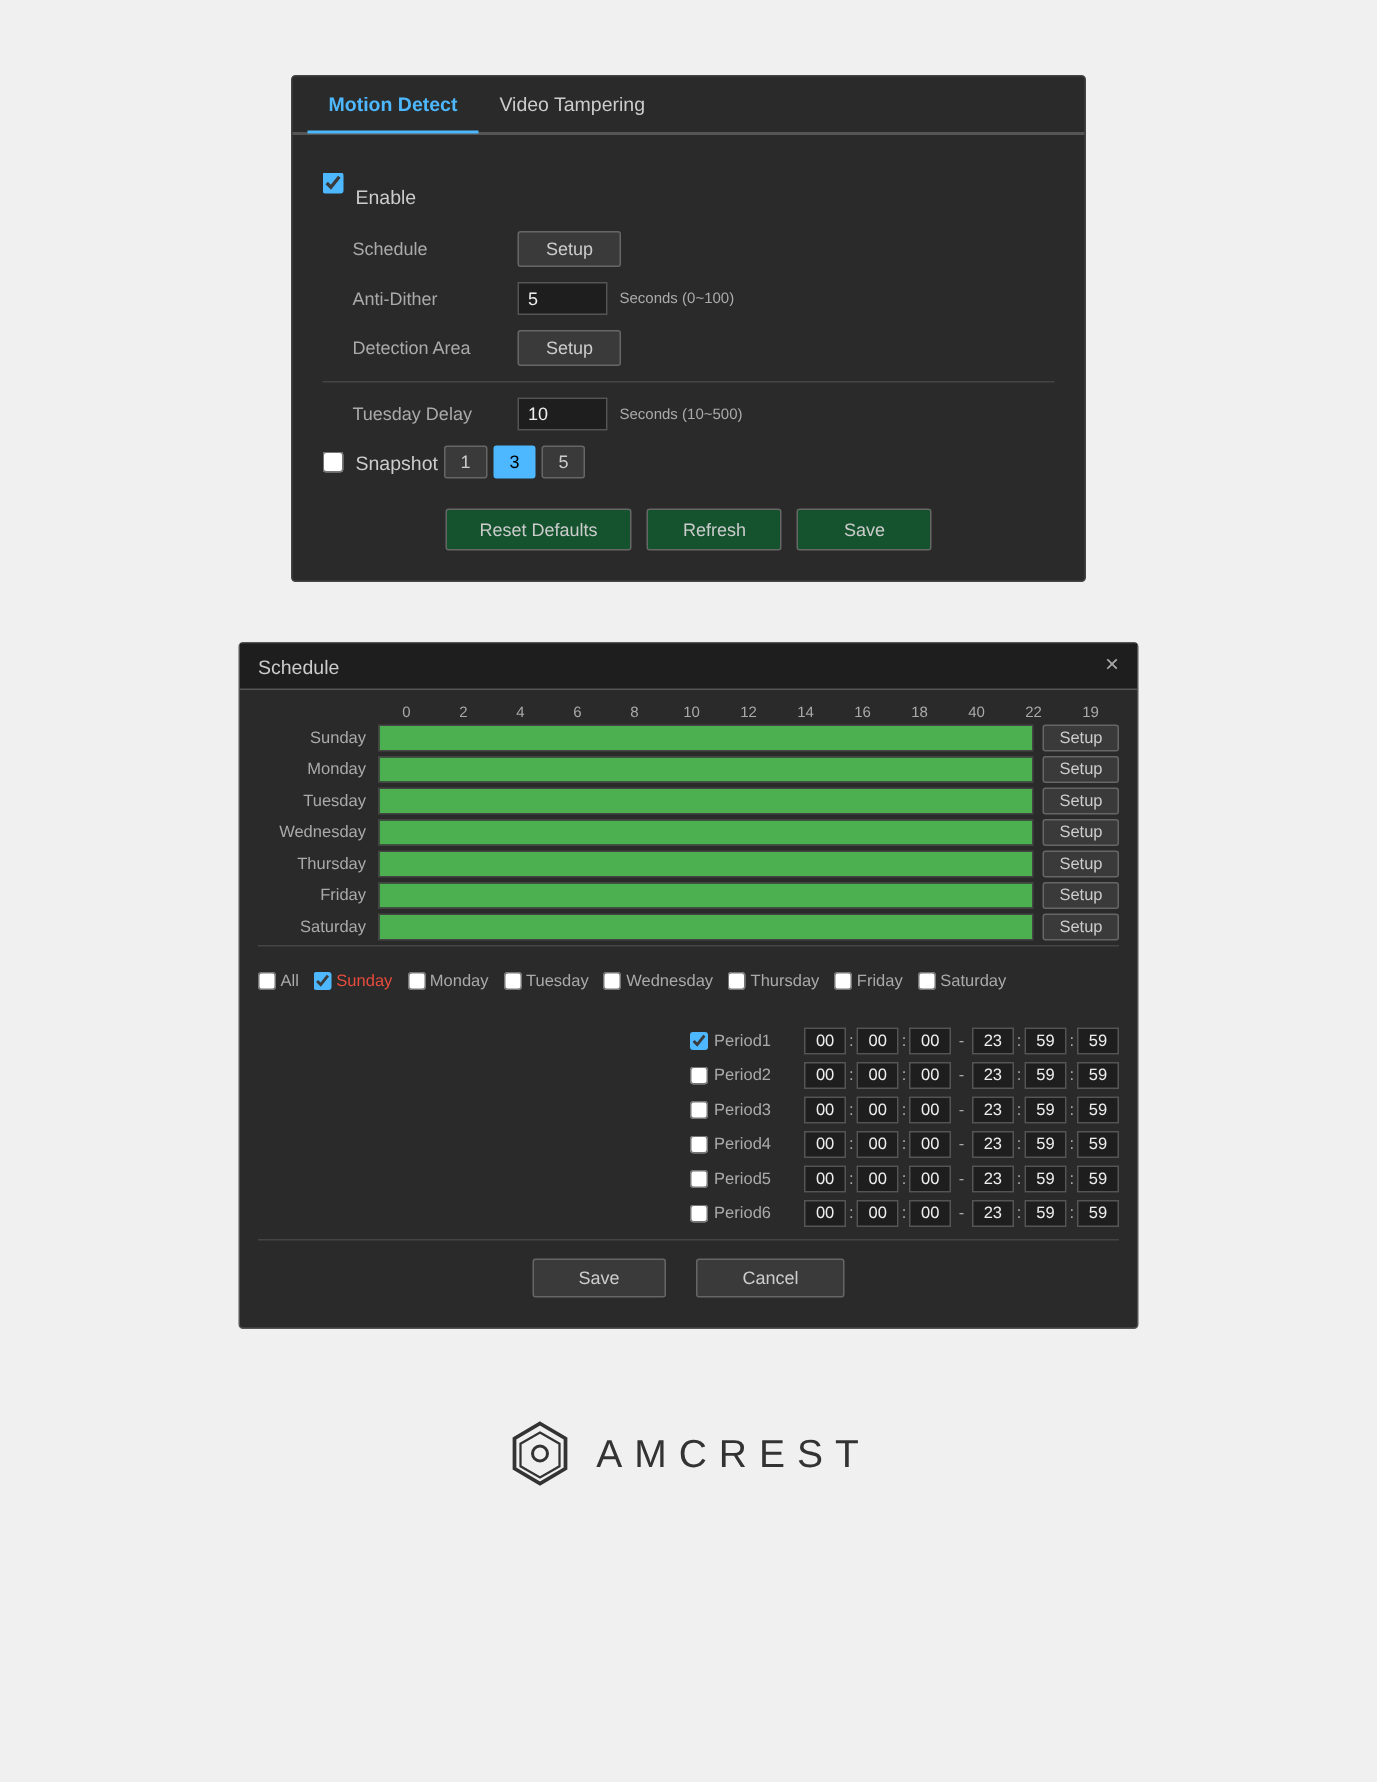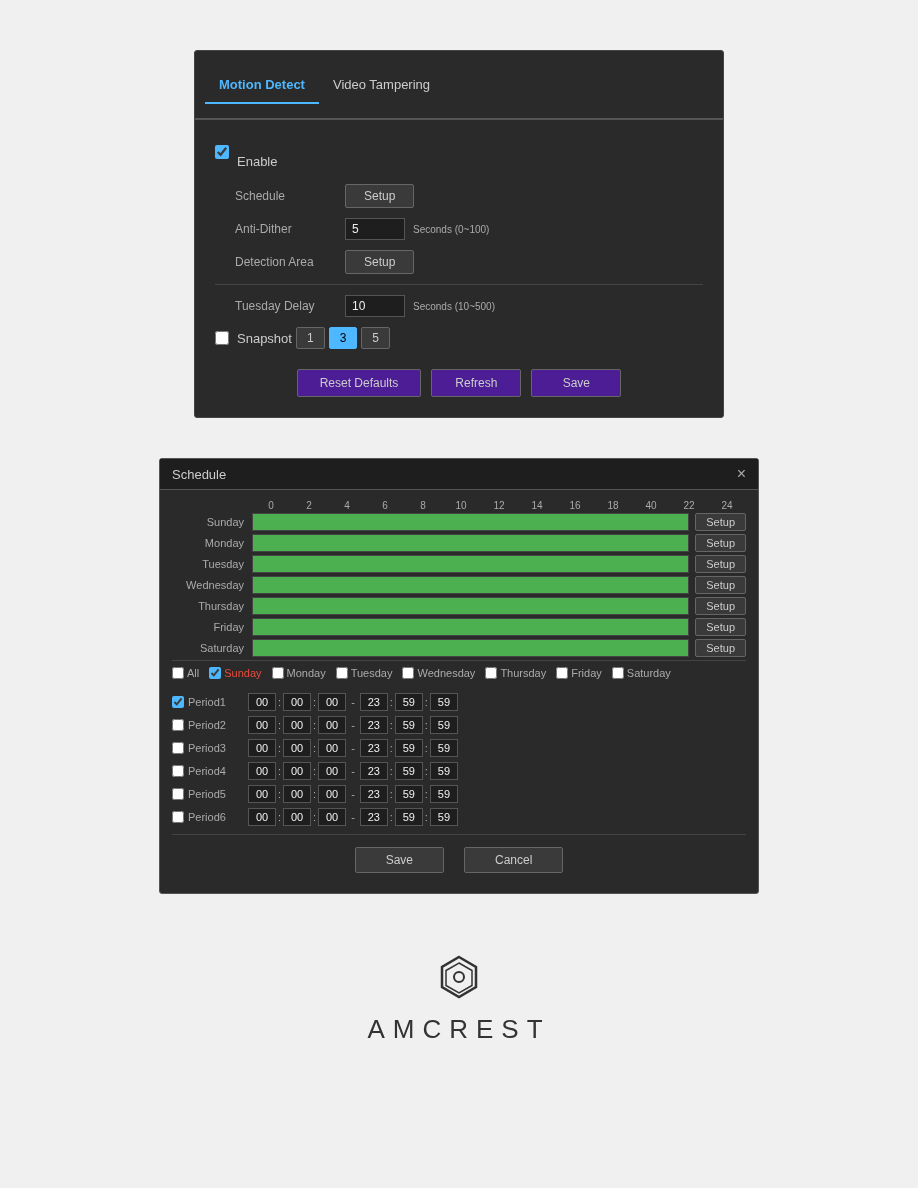--- a/index.html
+++ b/index.html
@@ -20,21 +20,21 @@
       width: 530px;
       background: #2a2a2a;
       border: 1px solid #444;
       border-radius: 3px;
       margin-bottom: 40px;
       margin-top: 30px;
     }
     .motion-tabs {
       display: flex;
       border-bottom: 2px solid #555;
-      padding: 16px 10px;
+      padding: 1px 10px;
     }
     .motion-tab {
       padding: 10px 14px;
       color: #ccc;
       cursor: pointer;
       font-size: 13px;
     }
     .motion-tab.active {
       color: #4db8ff;
       border-bottom: 2px solid #4db8ff;
@@ -133,21 +133,21 @@
       color: #000;
       border-color: #4db8ff;
     }
     .bottom-btns {
       display: flex;
       justify-content: center;
       gap: 10px;
       margin-top: 20px;
     }
     .btn-action {
-      background: #4c1d95;
+      background: #14532d;
       border: 1px solid #666;
       color: #ccc;
       padding: 6px 22px;
       cursor: pointer;
       font-size: 12px;
       border-radius: 2px;
       min-width: 90px;
     }
 
     
@@ -226,41 +226,42 @@
       border-radius: 2px;
       margin-left: 6px;
       flex-shrink: 0;
     }
     .schedule-checkbox-row {
       display: flex;
       flex-wrap: wrap;
       align-items: flex-start;
       gap: 10px;
       margin: 2px 0 8px 0;
-      padding: 6px 0;
+      padding: 17px 0;
       border-top: 1px solid #444;
     }
     .schedule-checkbox-row label {
       color: #aaa;
       font-size: 11px;
       display: flex;
       align-items: center;
       gap: 3px;
     }
     .schedule-checkbox-row input[type=checkbox] {
       accent-color: #4db8ff;
       width: 12px;
       height: 12px;
     }
     .sunday-label { color: #e74c3c !important; }
     
     .period-row {
       display: flex;
       align-items: center;
       margin-bottom: 5px;
+      justify-content: flex-end;
     }
     .period-label {
       color: #aaa;
       font-size: 11px;
       width: 60px;
       flex-shrink: 0;
     }
     .period-row input[type=checkbox] {
       accent-color: #4db8ff;
       width: 12px;
@@ -304,21 +305,20 @@
       font-size: 12px;
       border-radius: 2px;
     }
 
     
     .amcrest-logo {
       display: flex;
       align-items: center;
       gap: 14px;
       margin-top: 20px;
-      flex-direction: column;
     }
     .amcrest-icon {
       width: 46px;
       height: 46px;
     }
     .amcrest-text {
       font-size: 26px;
       font-weight: 300;
       letter-spacing: 8px;
       color: #333;
@@ -401,21 +401,21 @@
       <span>4</span>
       <span>6</span>
       <span>8</span>
       <span>10</span>
       <span>12</span>
       <span>14</span>
       <span>16</span>
       <span>18</span>
       <span>40</span>
       <span>22</span>
-      <span>24</span>
+      <span>19</span>
     </div>
 
     <div class="timeline-row">
       <span class="day-label">Sunday</span>
       <div class="timeline-bar-container">
         <div class="timeline-bar-green"></div>
       </div>
       <button class="setup-btn-small">Setup</button>
     </div>
     <div class="timeline-row">

